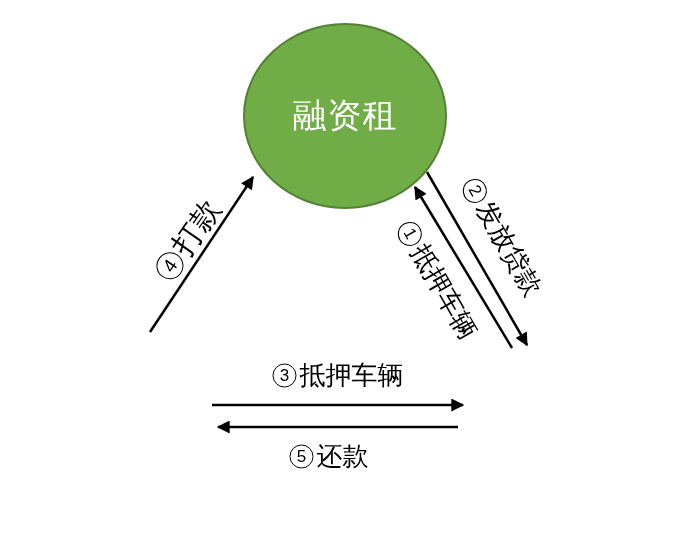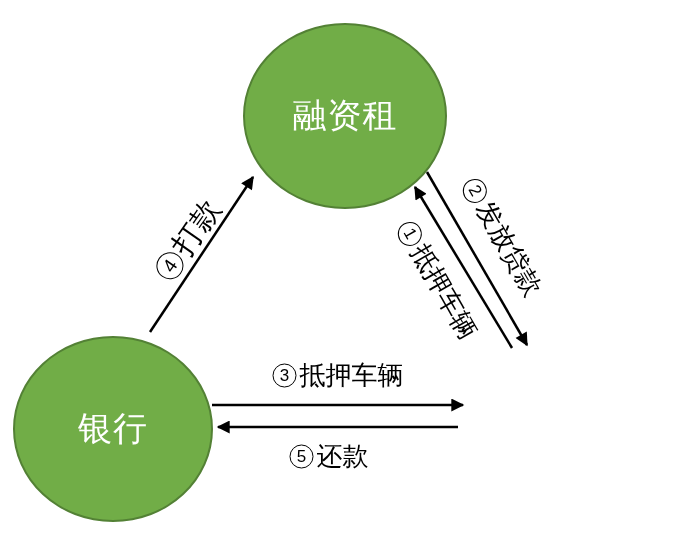--- a/index.html
+++ b/index.html
@@ -75,23 +75,20 @@
     <line x1="212" y1="405" x2="463" y2="405" marker-end="url(#ah)"></line>
     <line x1="458" y1="427" x2="218" y2="427" marker-end="url(#ah)"></line>
   </svg>
 
   <div class="node" id="node-leasing">
     <div class="node-label">
       <span class="node-line">融资租</span>
     </div>
   </div>
 
-  <div class="node" id="node-bank">
-    <div class="node-label">银行</div>
-  </div>
 
 
   <div class="edge-label" id="edge-label-1" style="left:437px;top:280px;--rot:60deg">
     <span class="cnum">1</span>
     <span class="etext">抵押车辆</span>
   </div>
 
   <div class="edge-label" id="edge-label-2" style="left:502px;top:237px;--rot:60deg">
     <span class="cnum">2</span>
     <span class="etext">发放贷款</span>

